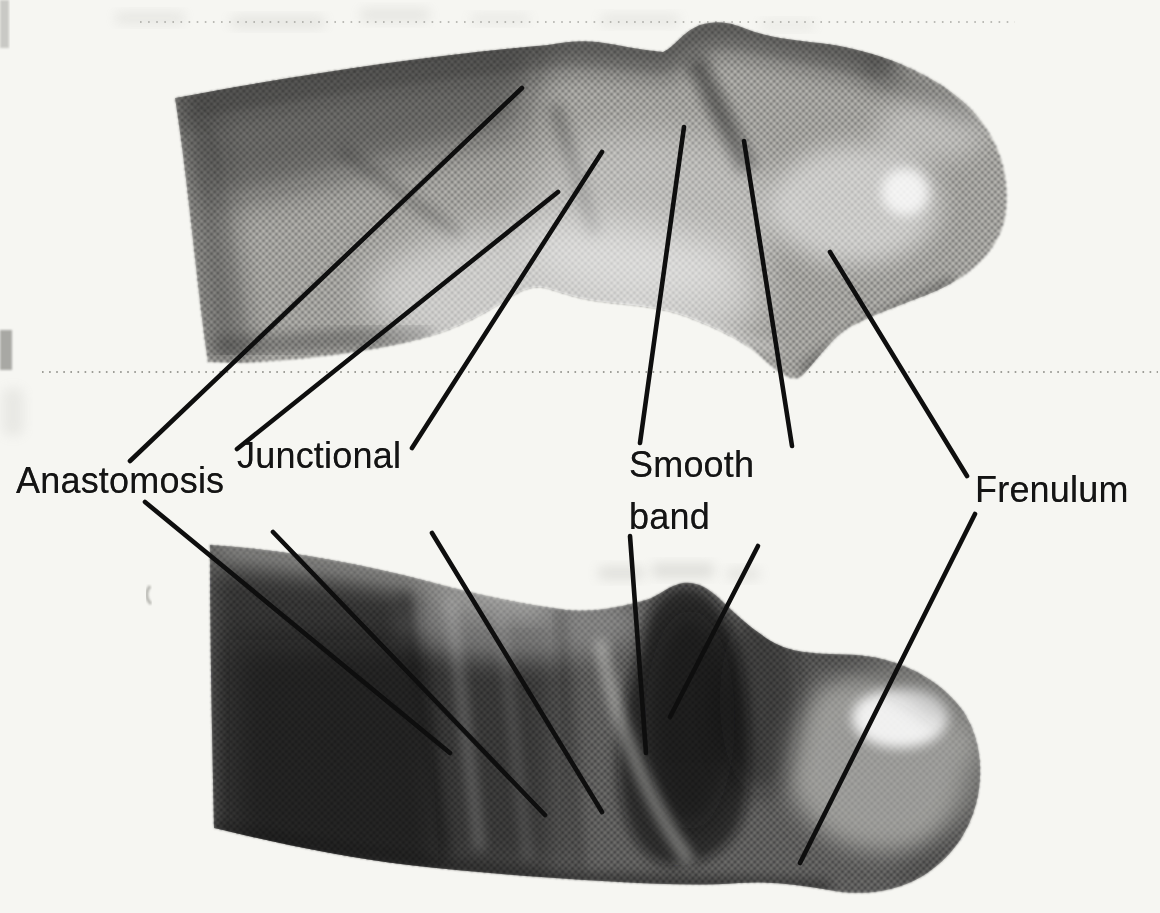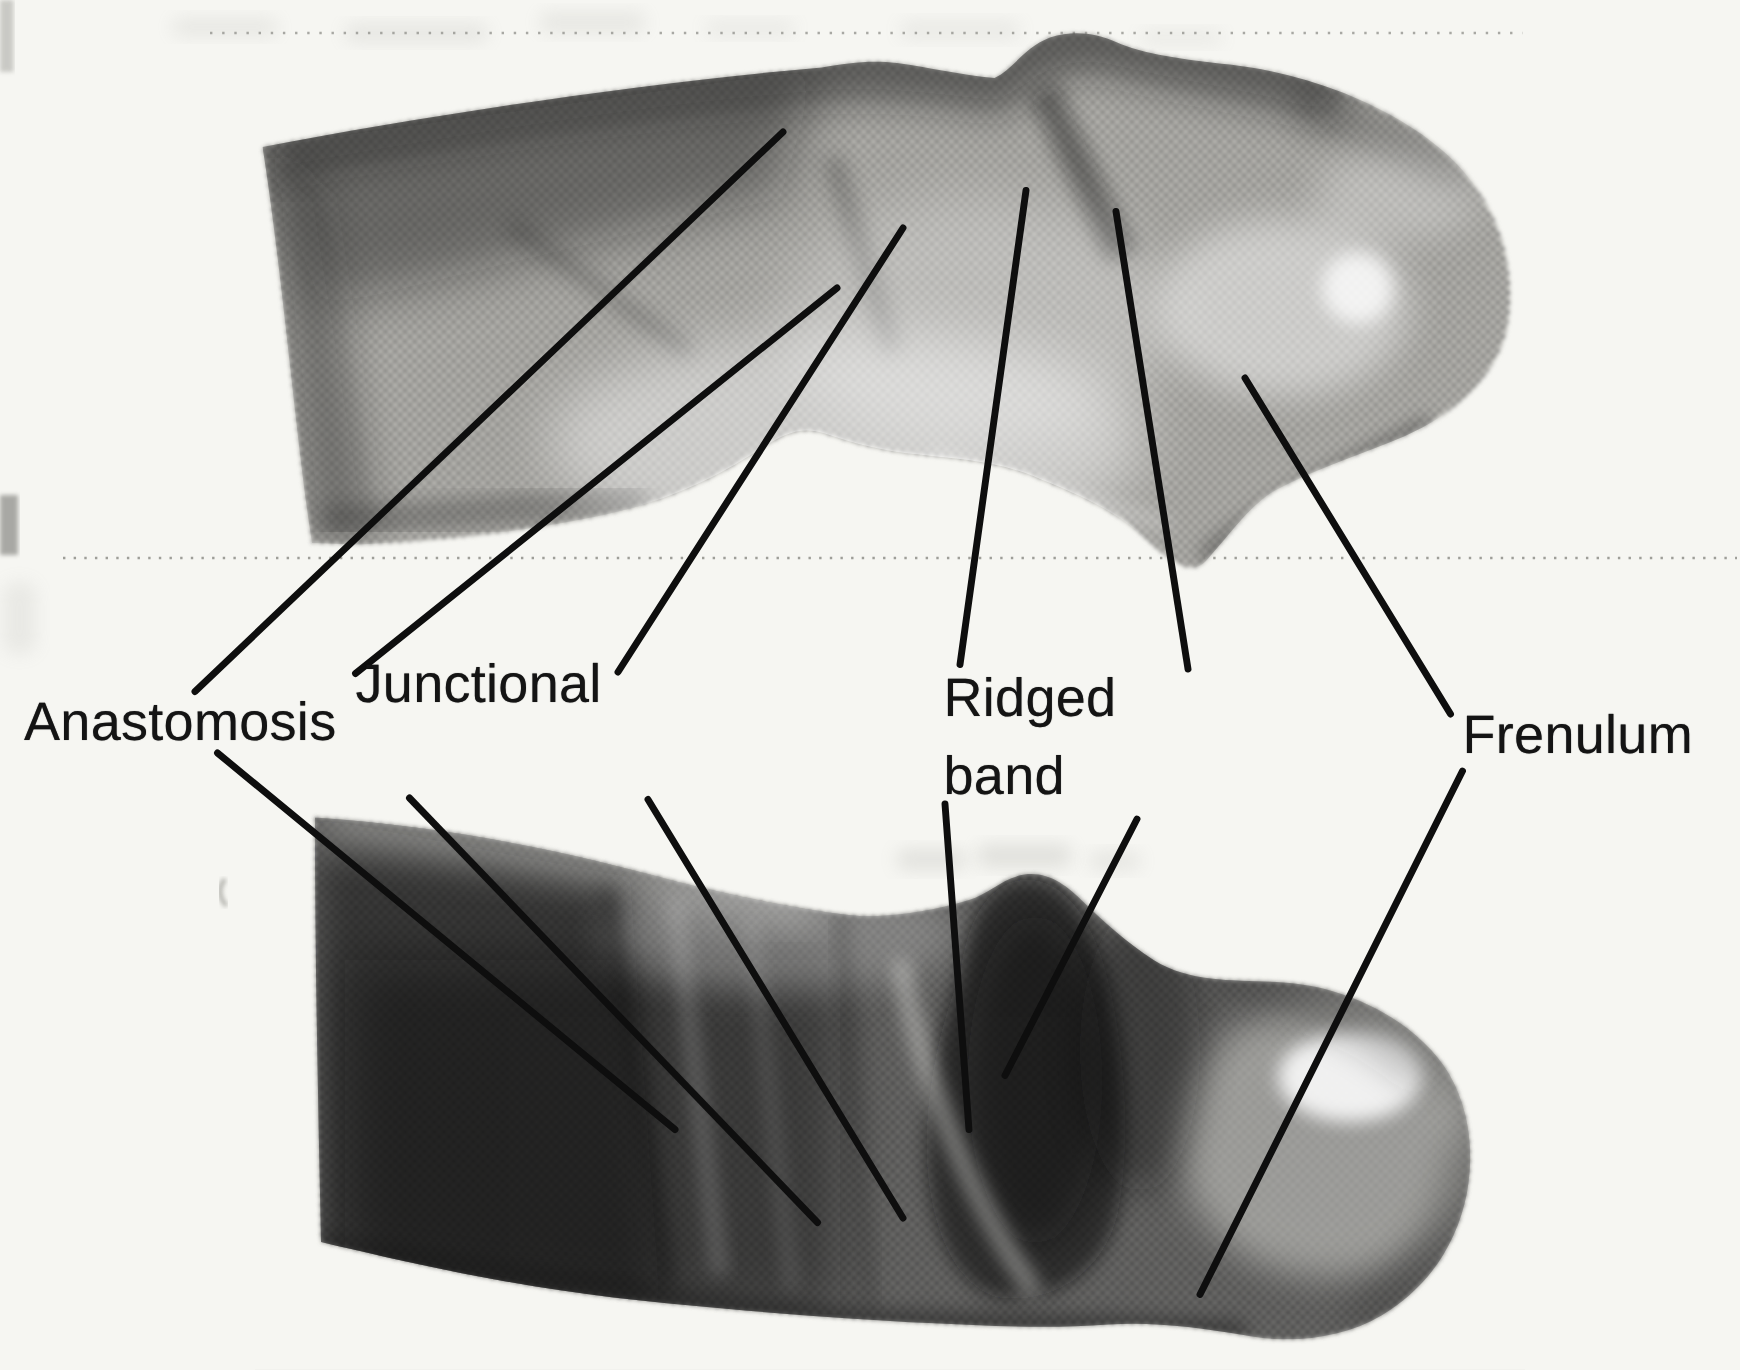--- a/index.html
+++ b/index.html
@@ -176,20 +176,20 @@
   </svg>
 
   <div class="fig-label" style="left:16px; top:455px;">Anastomosis</div>
 
   <div class="fig-label" style="left:237px; top:430px;">
     <span>Junctional</span>
   </div>
 
 
   <div class="fig-label" style="left:629px; top:439px;">
-    <span>Ridged</span>
+    <span>Smooth</span>
     <span>band</span>
   </div>
 
 
   <div class="fig-label" style="left:975px; top:464px;text-align:center;">Frenulum</div>
 
 </div>
 
 </body></html>

